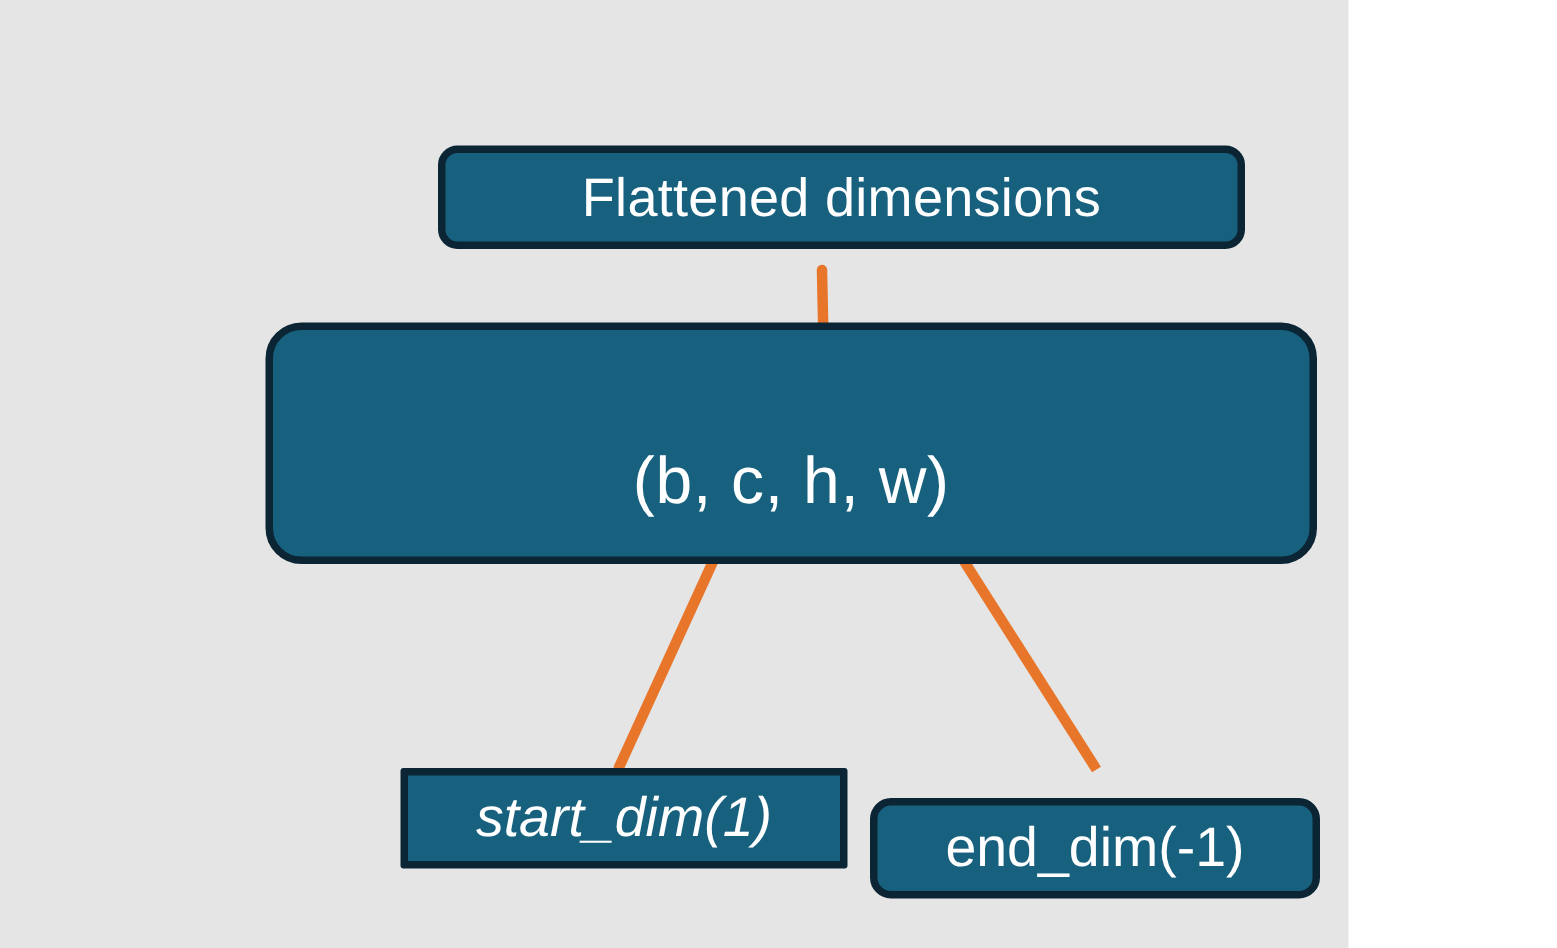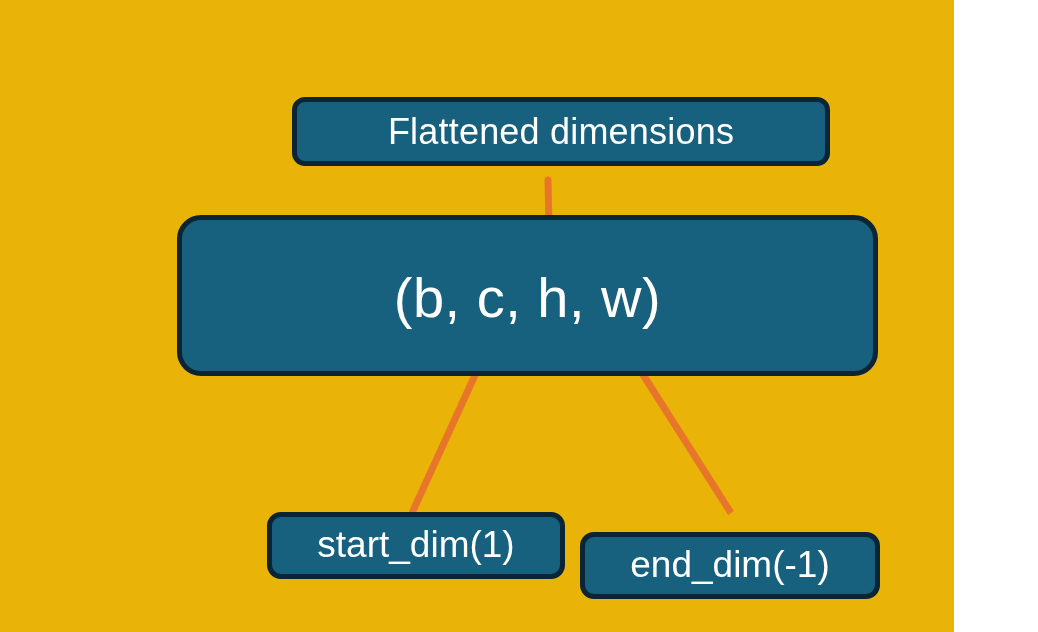--- a/index.html
+++ b/index.html
@@ -6,24 +6,25 @@
   html, body {
     margin: 0;
     padding: 0;
     background: #ffffff;
   }
   body {
     font-family: "Liberation Sans", sans-serif;
   }
   #canvas {
     position: relative;
-    width: 954px;
+    width: 866px;
     height: 632px;
-    background: #eab308;
+    background: #e5e5e5;
     overflow: hidden;
+    padding-left: 33px;
   }
   .node {
     position: absolute;
     box-sizing: border-box;
     background: #17617f;
     border: 5px solid #0b2534;
     border-radius: 14px;
     display: flex;
     align-items: center;
     justify-content: center;
@@ -46,32 +47,33 @@
   }
   
   #node-shape {
     left: 177px;
     top: 215px;
     width: 701px;
     height: 161px;
     border-radius: 24px;
   }
   #node-shape .node-text {
-    font-size: 56px;
+    font-size: 44px;
     letter-spacing: 0.5px;
     position: relative;
-    top: 2px;
+    top: 26px;
   }
   
   #node-start-dim {
     left: 267px;
     top: 512px;
     width: 298px;
     height: 67px;
-    border-radius: 14px;
+    border-radius: 2px;
+    font-style: italic;
   }
   #node-start-dim .node-text {
     font-size: 37px;
   }
   
   #node-end-dim {
     left: 580px;
     top: 512px;
     width: 300px;
     height: 67px;

